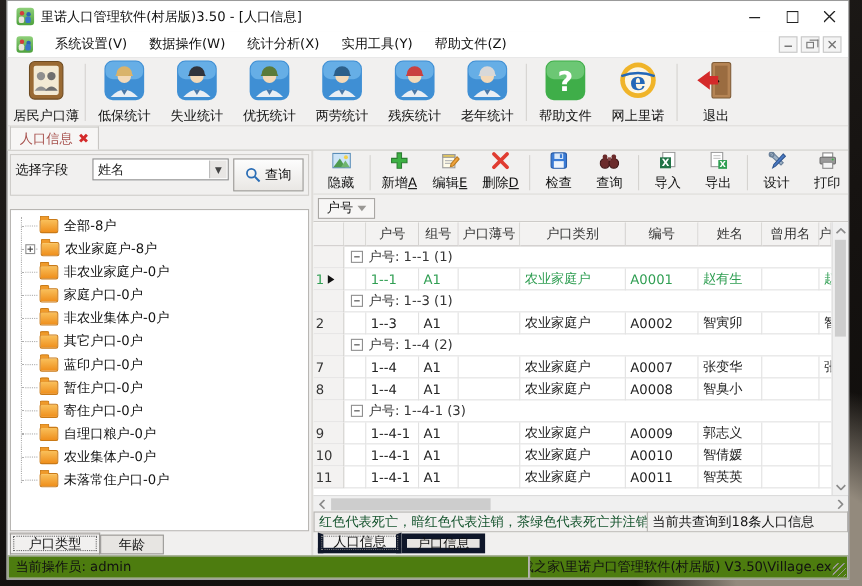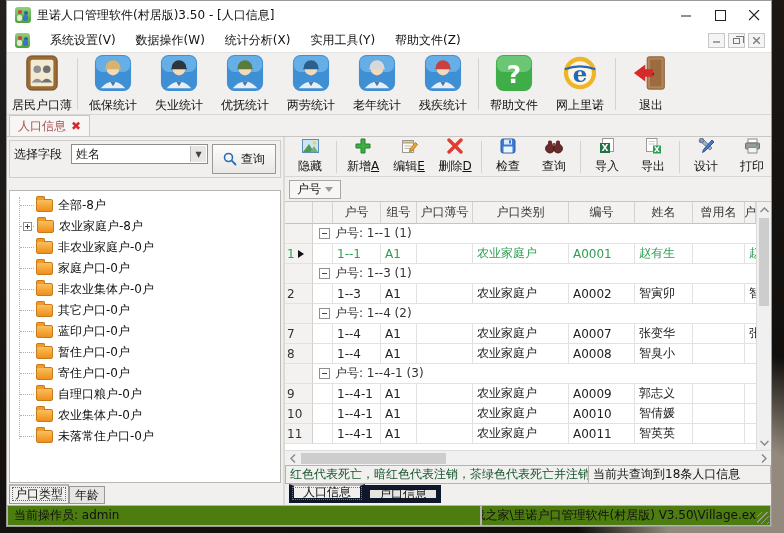--- a/index.html
+++ b/index.html
@@ -47,40 +47,40 @@
   .doctab { height:21px; display:flex; align-items:center; gap:5px; padding:0 8px; background:#f7f6f5; border:1px solid #c9c7c4; border-bottom:none; }
   .doctab .t { color:#a8524e; }
   .doctab .x { color:#d42a2a; font-weight:bold; font-size:12px; }
 
   
   .content { flex:1 1 auto; display:flex; min-height:0; }
   .left-panel { width:278px; flex:0 0 auto; display:flex; flex-direction:column; padding:3px 2px 0 2px; border-right:2px solid #dddbd8; min-height:0; }
 
   .search-group { border:1px solid #cfcdca; background:#f1f0ef; padding:3px 4px; display:flex; gap:4px; flex:0 0 auto; }
   .sg-fields { flex:1 1 auto; display:flex; flex-direction:column; gap:3px; }
-  .sg-row { display:flex; align-items:center; gap:5px; }
+  .sg-row { display:flex; align-items:center; gap:18px; }
   .sg-label { width:52px; color:#111; flex:0 0 auto; }
   .combo { flex:1; height:20px; background:#fff; border:1px solid #8c8c8c; display:flex; align-items:center; position:relative; padding-left:4px; }
   .combo .arrowbox { position:absolute; right:1px; top:1px; bottom:1px; width:16px; background:#e8e6e4; border-left:1px solid #bdbdbd; display:flex; align-items:center; justify-content:center; color:#444; font-size:8px; }
   .textbox { flex:1; height:20px; background:#fff; border:1px solid #8c8c8c; padding:0 4px; font:inherit; }
   .query-btn { width:64px; height:30px; align-self:center; background:linear-gradient(#fdfdfd,#e9e7e4); border:1px solid #9a9895; display:flex; align-items:center; justify-content:center; gap:4px; color:#111; }
 
   .tree { flex:1 1 auto; margin-top:12px; background:#fff; border:1px solid #b8b6b3; overflow:hidden; padding:4px 0 0 4px; position:relative; min-height:0; }
   .tree-item { height:21px; display:flex; align-items:center; position:relative; }
   .tree-stub { width:14px; flex:0 0 auto; border-top:1px dotted #adadad; margin-left:6px; position:relative; }
   .tree-guide { position:absolute; left:9px; top:6px; width:0; border-left:1px dotted #adadad; }
   .expand-box { width:9px; height:9px; border:1px solid #8f8f8f; background:#fff; position:relative; flex:0 0 auto; margin:0 3px 0 -11px; }
   .expand-box::before { content:''; position:absolute; left:1px; top:3px; width:5px; height:1px; background:#444; }
   .expand-box::after { content:''; position:absolute; left:3px; top:1px; width:1px; height:5px; background:#444; }
   .folder { width:17px; height:13px; background:linear-gradient(#f9c05b,#ef8f1c); border:1px solid #c97a17; border-radius:2px; position:relative; margin:0 5px 0 2px; flex:0 0 auto; }
   .folder::before { content:''; position:absolute; left:-1px; top:-4px; width:7px; height:3px; background:#ef9a2a; border:1px solid #c97a17; border-bottom:none; border-radius:2px 2px 0 0; }
   .tree-label { color:#111; white-space:nowrap; }
 
   .left-tabs { height:22px; flex:0 0 auto; display:flex; align-items:flex-start; padding-top:1px; }
-  .ltab { height:20px; padding:0 5px; display:flex; align-items:center; border:1px solid #9a9895; background:#f1f0ef; color:#111; }
+  .ltab { height:20px; padding:0 16px; display:flex; align-items:center; border:1px solid #9a9895; background:#f1f0ef; color:#111; }
   .ltab.sel { outline:1px dotted #666; outline-offset:-4px; border-top:2px solid #b9b7b4; }
   .ltab:not(.sel) { height:18px; margin-top:2px; background:#e7e5e2; }
 
   
   .right-panel { flex:1 1 auto; display:flex; flex-direction:column; min-width:0; min-height:0; }
   .grid-toolbar { height:40px; background:#f1f0ef; border-bottom:1px solid #d9d7d4; display:flex; align-items:center; padding:1px 2px; flex:0 0 auto; }
   .gt-btn { min-width:46px; height:38px; display:flex; flex-direction:column; align-items:center; justify-content:center; gap:1px; padding:0 3px; }
   .gt-btn .cap { font-size:12px; color:#111; white-space:nowrap; }
   .gt-btn .cap u { text-decoration:underline; }
   .gt-sep { width:1px; height:32px; background:#d5d3d0; margin:0 3px; flex:0 0 auto; }
@@ -242,34 +242,34 @@
           </svg></span>
         <span class="cap">两劳统计</span>
       </div>
       <div class="tb-btn">
         <span><svg width="38" height="38" viewBox="0 0 40 40">
  <rect x="1" y="1" width="38" height="38" rx="8" fill="#3f8fd4"></rect>
  <rect x="2" y="2" width="36" height="17" rx="7" fill="#66aee6"></rect>
  <path d="M7 36 Q20 22 33 36 Z" fill="#e9eef4"></path>
  <path d="M17 29 L20 34 L23 29 Z" fill="#4a78a8"></path>
  <circle cx="20" cy="16" r="6.5" fill="#f3d9b8"></circle>
- <path d="M12.5 14 A7.5 7.5 0 0 1 27.5 14 L28.5 16 L11.5 16 Z" fill="#d8d8d8"></path>
-          </svg></span>
-        <span class="cap">老年统计</span>
+ <path d="M12.5 14 A7.5 7.5 0 0 1 27.5 14 L28.5 16 L11.5 16 Z" fill="#c94040"></path>
+          </svg></span>
+        <span class="cap">残疾统计</span>
       </div>
       <div class="tb-btn">
         <span><svg width="38" height="38" viewBox="0 0 40 40">
  <rect x="1" y="1" width="38" height="38" rx="8" fill="#3f8fd4"></rect>
  <rect x="2" y="2" width="36" height="17" rx="7" fill="#66aee6"></rect>
  <path d="M7 36 Q20 22 33 36 Z" fill="#e9eef4"></path>
  <path d="M17 29 L20 34 L23 29 Z" fill="#4a78a8"></path>
  <circle cx="20" cy="16" r="6.5" fill="#f3d9b8"></circle>
- <path d="M12.5 14 A7.5 7.5 0 0 1 27.5 14 L28.5 16 L11.5 16 Z" fill="#c94040"></path>
-          </svg></span>
-        <span class="cap">残疾统计</span>
+ <path d="M12.5 14 A7.5 7.5 0 0 1 27.5 14 L28.5 16 L11.5 16 Z" fill="#d8d8d8"></path>
+          </svg></span>
+        <span class="cap">老年统计</span>
       </div>
       <div class="tb-sep"></div>
       <div class="tb-btn">
         <span><svg width="38" height="38" viewBox="0 0 40 40">
    <rect x="1" y="1" width="38" height="38" rx="8" fill="#3fae49"></rect>
    <rect x="2" y="2" width="36" height="17" rx="7" fill="#6cc774"></rect>
    <text x="20" y="30" font-size="26" font-weight="bold" fill="#fff" text-anchor="middle" font-family="DejaVu Sans,sans-serif">?</text>
           </svg></span>
         <span class="cap">帮助文件</span>
       </div>

